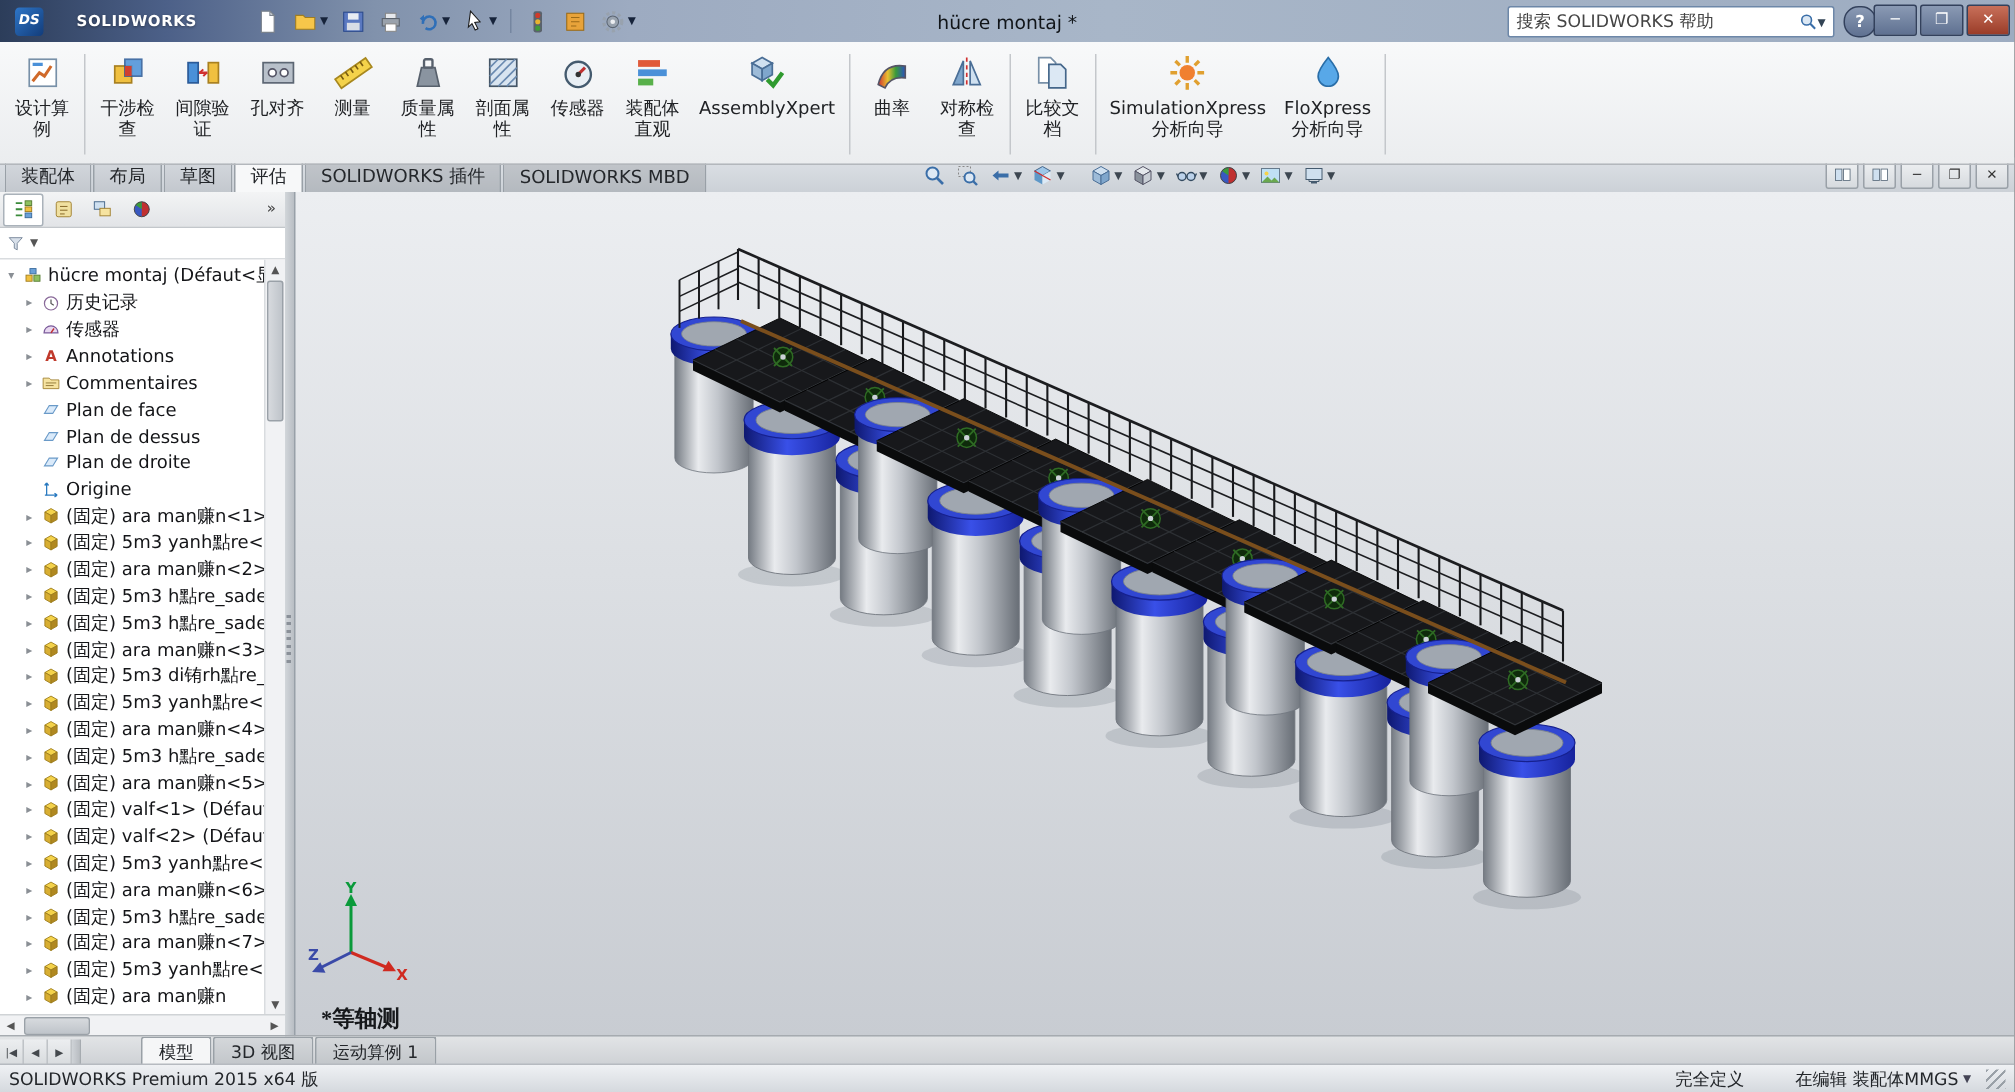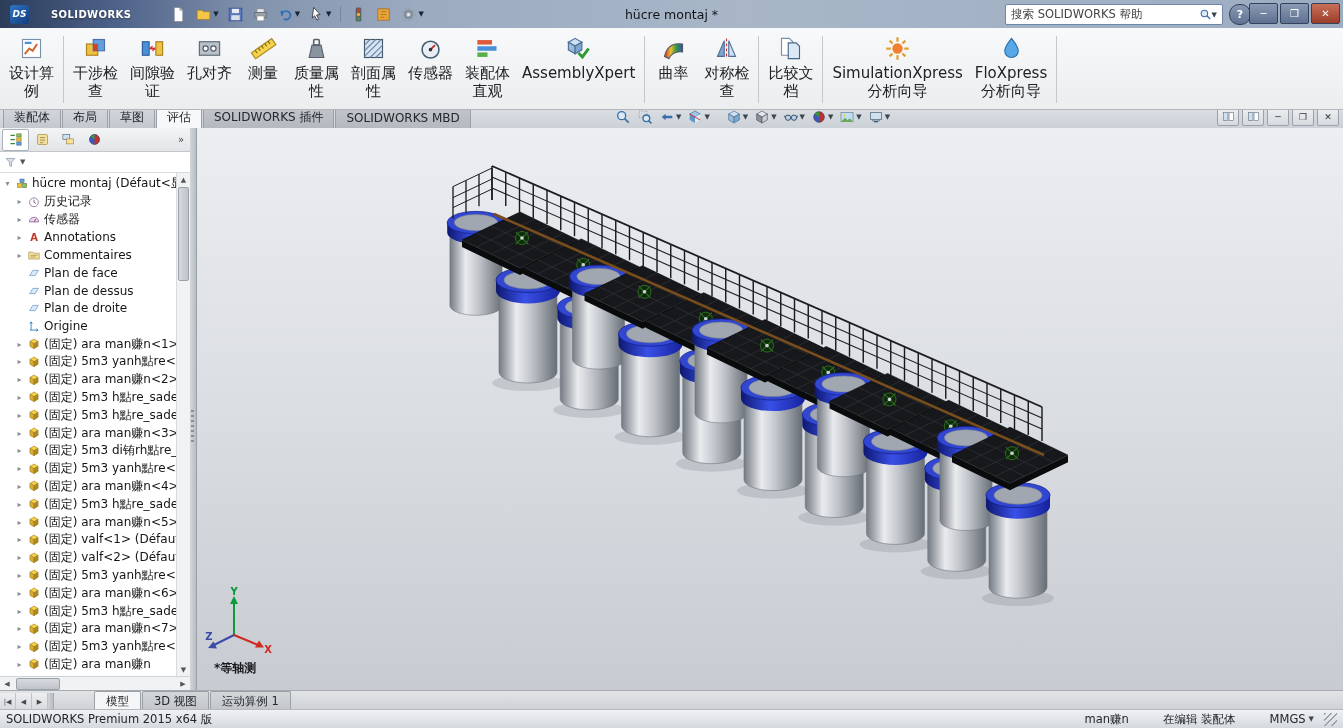--- a/index.html
+++ b/index.html
@@ -33,21 +33,21 @@
   .wbtn{width:27px;height:19px;border:1px solid #33415c;border-radius:2px;background:linear-gradient(#8a9ab4,#5f7191);
     color:#fff;font-size:10px;display:flex;align-items:center;justify-content:center;}
   .wbtn.close{background:linear-gradient(#c8705a,#9a3c28);}
 
   
   .ribbon{position:absolute;top:28px;left:0;right:0;height:77px;background:linear-gradient(#f8f9fa,#ebedef);
     border-bottom:1px solid #b3b7bc;display:flex;align-items:stretch;padding:3px 4px 1px 3px;z-index:25;}
   .rtool{display:flex;flex-direction:column;align-items:center;justify-content:flex-start;padding:4px 6px 2px;min-width:38px;
     border-radius:3px;}
   .rtool svg{width:27px;height:27px;margin-bottom:3px;flex:0 0 auto;}
-  .rlabel{font-size:15px;line-height:1.18;text-align:center;color:#202225;white-space:pre-line;}
+  .rlabel{font-size:12px;line-height:1.18;text-align:center;color:#202225;white-space:pre-line;}
   .rdiv{width:1px;background:#c4c7cb;margin:5px 3px;}
 
   
   .tabrow{position:absolute;top:105px;left:0;right:0;height:23px;background:linear-gradient(#dde1e6,#ccd1d7);z-index:20;}
   .cmtabs{position:absolute;left:3px;top:1px;display:flex;align-items:flex-end;height:22px;}
   .cmtab{height:21px;padding:0 10px;display:flex;align-items:center;font-size:12px;color:#24272b;
     background:linear-gradient(#d4d8dd,#c3c8ce);border:1px solid #99a0a7;border-bottom:none;border-radius:2px 2px 0 0;margin-right:1px;}
   .cmtab.active{background:#f7f8f9;}
   .cmtab.alt{background:linear-gradient(#c2c6cb,#b4b9bf);}
   .hud{position:absolute;left:612px;top:2px;height:20px;display:flex;align-items:center;}
@@ -92,38 +92,38 @@
   .vsplit{position:absolute;top:128px;left:190px;width:6px;bottom:37px;background:linear-gradient(90deg,#d2d6da,#b9bec4);
     border-right:1px solid #98a0a8;z-index:11;}
   .vsplit .dots{position:absolute;top:50%;left:1px;width:3px;height:34px;
     background:repeating-linear-gradient(#8a9098 0 2px,transparent 2px 5px);}
 
   
   .viewport{position:absolute;top:128px;left:196px;right:0;bottom:37px;
     background:linear-gradient(180deg,#eceef1 0%,#dcdfe3 45%,#c8ccd2 100%);overflow:hidden;z-index:5;}
   #model-svg{position:absolute;top:0;left:0;width:100%;height:100%;}
   .triad{position:absolute;left:8px;bottom:34px;width:70px;height:70px;}
-  .viewlabel{position:absolute;left:18px;bottom:14px;font-size:12px;font-weight:bold;color:#16181b;}
+  .viewlabel{position:absolute;left:18px;bottom:2px;font-size:15px;font-weight:bold;color:#16181b;font-family:Liberation Serif, serif;}
 
   
   .doctabs{position:absolute;left:0;right:0;bottom:18px;height:19px;background:linear-gradient(#e2e4e6,#ced1d5);
     border-top:1px solid #a6abb0;display:flex;align-items:flex-end;z-index:15;}
   .dnav{width:15px;height:17px;display:flex;align-items:center;justify-content:center;font-size:7px;color:#45494e;
     border-right:1px solid #bfc3c7;background:linear-gradient(#eceef0,#d8dbde);}
   .dsep{width:5px;height:17px;background:linear-gradient(90deg,#cfd3d7,#b9bdc2);border-right:1px solid #a6abb0;}
   .dtab{height:18px;padding:0 11px;display:flex;align-items:center;font-size:11.5px;color:#24272b;
     background:linear-gradient(#d4d7da,#c2c6ca);border:1px solid #99a0a6;border-bottom:none;border-radius:2px 2px 0 0;margin-right:1px;}
   .dtab.active{background:#f5f6f7;margin-left:40px;}
 
   
   .statusbar{position:absolute;left:0;right:0;bottom:0;height:18px;background:linear-gradient(#eff1f4,#d5d9de);
     border-top:1px solid #b6bac0;display:flex;align-items:center;font-size:11.5px;color:#23262a;padding:0 6px;z-index:15;}
   .sb-right{margin-left:auto;display:flex;align-items:center;}
   .sb-item{margin-left:34px;white-space:nowrap;}
-  .sb-units{display:flex;align-items:center;gap:3px;margin-left:34px;}
+  .sb-units{display:flex;align-items:center;gap:3px;}
   .udd{font-size:7px;color:#445;}
   .grip{width:13px;height:13px;margin-left:10px;
     background:repeating-linear-gradient(135deg,#9aa1a8 0 1.5px,transparent 1.5px 4.5px);}
 
   .sprite{position:absolute;width:0;height:0;overflow:hidden;}
 </style>
 </head>
 <body>
 
 <svg class="sprite" xmlns="http://www.w3.org/2000/svg" aria-hidden="true">
@@ -1181,21 +1181,21 @@
     <div class="dnav">▶</div>
     <div class="dsep"></div>
     <div class="dtab active">模型</div>
     <div class="dtab">3D 视图</div>
     <div class="dtab">运动算例 1</div>
   </div>
 
   <div class="statusbar">
     <span>SOLIDWORKS Premium 2015 x64 版</span>
     <div class="sb-right">
-      <span class="sb-item">man赚n</span>
+      <span class="sb-item">完全定义</span>
       <span class="sb-item">在编辑 装配体</span>
       <span class="sb-units">
           <span>MMGS</span>
           <span class="udd">▼</span>
         </span>
       <span class="grip"></span>
     </div>
   </div>
 
 </div>

